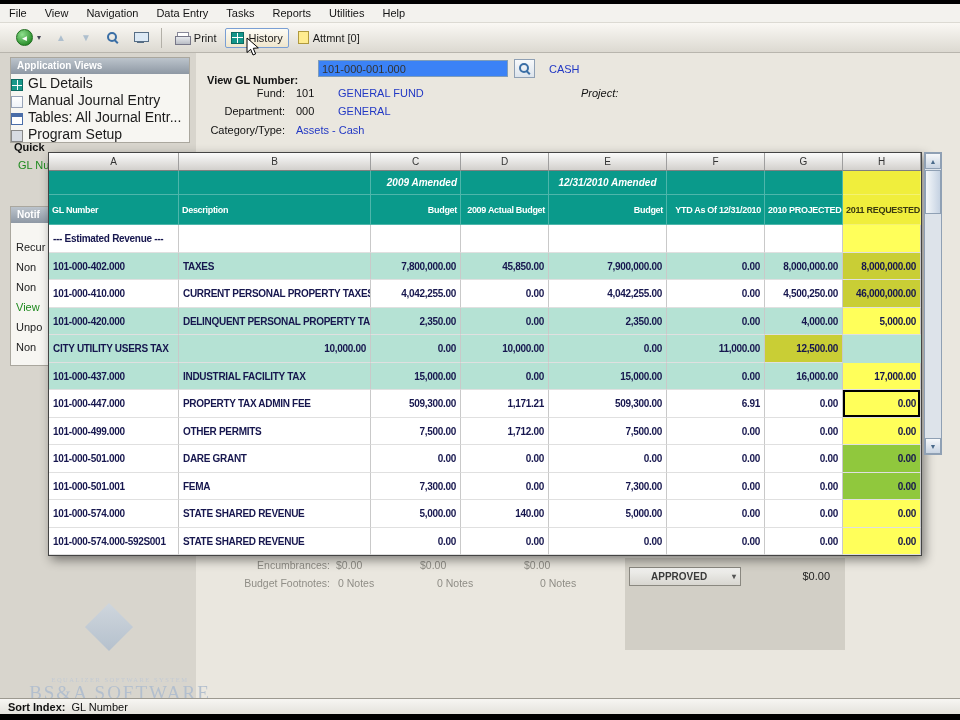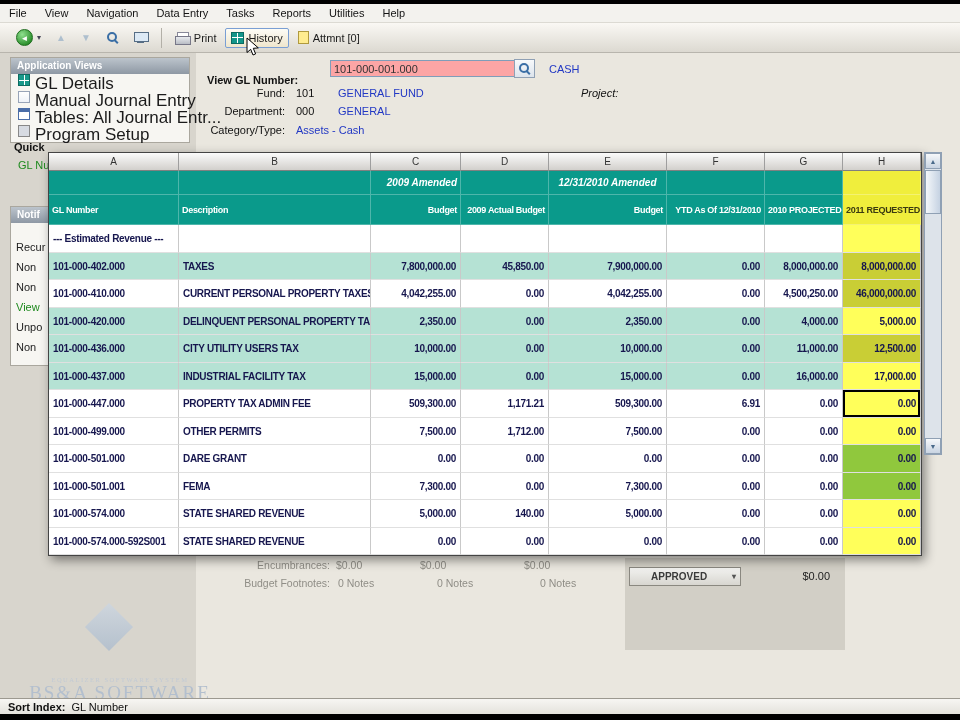--- a/index.html
+++ b/index.html
@@ -49,40 +49,40 @@
   
   .sidebar-col{position:absolute;left:0;top:53px;width:196px;height:645px;background:#d8d5cd;}
   .main-col{position:absolute;left:196px;top:53px;width:764px;height:645px;background:#eae7df;}
 
   
   .panel{position:absolute;background:#f7f6f2;border:1px solid #aaa79e;}
   .panel-hdr{height:16px;line-height:16px;padding-left:6px;font-size:10px;font-weight:bold;color:#fff;
              background:linear-gradient(#bcc4cc,#8e98a4);}
   .p-appviews{left:10px;top:57px;width:180px;height:86px;}
   .p-notif{left:10px;top:206px;width:180px;height:160px;}
-  .sb-item{display:flex;align-items:flex-start;height:17px;padding-left:7px;font-size:17px;color:#1b1b1b;white-space:nowrap;}
+  .sb-item{display:flex;align-items:flex-end;height:17px;font-size:14px;color:#1b1b1b;white-space:nowrap;}
   .mi{width:12px;height:12px;margin-right:5px;flex:none;}
   .mi-grid{background:#18988a;border:1px solid #0d6a60;
      background-image:linear-gradient(to right,transparent 5px,#fff 5px,#fff 6px,transparent 6px),
                       linear-gradient(to bottom,transparent 5px,#fff 5px,#fff 6px,transparent 6px);}
   .mi-page{background:linear-gradient(#fff,#eef2f8);border:1px solid #98a4b8;}
   .mi-table{background:#fff;border:1px solid #4a6da8;background-image:linear-gradient(#4a6da8 3px,transparent 3px);}
   .mi-gear{background:#d7dbe2;border:1px solid #888;}
   .quick-label{position:absolute;left:14px;top:141px;font-size:11px;font-weight:bold;color:#111;white-space:nowrap;}
   .quick-item{position:absolute;left:18px;top:159px;font-size:11px;color:#1e8a1e;white-space:nowrap;}
   .notif-item{height:20px;line-height:20px;padding-left:5px;font-size:11px;color:#222;white-space:nowrap;}
   .green-text{color:#1e8a1e;}
 
   
   .lbl{font-size:11px;color:#111;white-space:nowrap;}
   .bold{font-weight:bold;}
   .blue{color:#2238c4;font-size:11px;white-space:nowrap;text-align:center;}
   .r-lbl{position:absolute;width:85px;text-align:right;font-size:11px;color:#111;white-space:nowrap;}
   .gl-input{width:190px;height:17px;border:1px solid #7f9db9;font-size:11px;padding:0 3px;
-            font-family:inherit;color:#333;background:#fca5a5;margin-left:12px;}
+            font-family:inherit;color:#333;background:#3b82f6;}
   .mag-btn{width:21px;height:19px;border:1px solid #8fa0b4;background:linear-gradient(#f7f9fb,#dde4ec);
            display:flex;align-items:center;justify-content:center;}
 
   
   .gray-panel{position:absolute;left:625px;top:558px;width:220px;height:92px;background:#d2cfc6;}
   .dim{position:absolute;color:#8f8d86;font-size:10.5px;white-space:nowrap;}
   .dim-r{text-align:right;width:130px;}
   .approved-select{position:absolute;left:629px;top:567px;width:112px;height:19px;
       background:linear-gradient(#f2f2f0,#d8d6d0);border:1px solid #8a8880;font-size:10px;font-weight:bold;
       color:#3a3a3a;display:flex;align-items:center;justify-content:space-between;padding:0 4px 0 21px;}
@@ -340,21 +340,20 @@
           <div class="g-cell al">101-000-420.000</div>
           <div class="g-cell al">DELINQUENT PERSONAL PROPERTY TAXES</div>
           <div class="g-cell ar">2,350.00</div>
           <div class="g-cell ar">0.00</div>
           <div class="g-cell ar">2,350.00</div>
           <div class="g-cell ar">0.00</div>
           <div class="g-cell ar">4,000.00</div>
           <div class="g-cell ar h-yellow">5,000.00</div>
         </div>
         <div class="g-row data-row row-mint">
-          <div class="g-cell al">101-000-436.000</div>
           <div class="g-cell al">CITY UTILITY USERS TAX</div>
           <div class="g-cell ar">10,000.00</div>
           <div class="g-cell ar">0.00</div>
           <div class="g-cell ar">10,000.00</div>
           <div class="g-cell ar">0.00</div>
           <div class="g-cell ar">11,000.00</div>
           <div class="g-cell ar h-olive">12,500.00</div>
         </div>
         <div class="g-row data-row row-mint">
           <div class="g-cell al">101-000-437.000</div>

